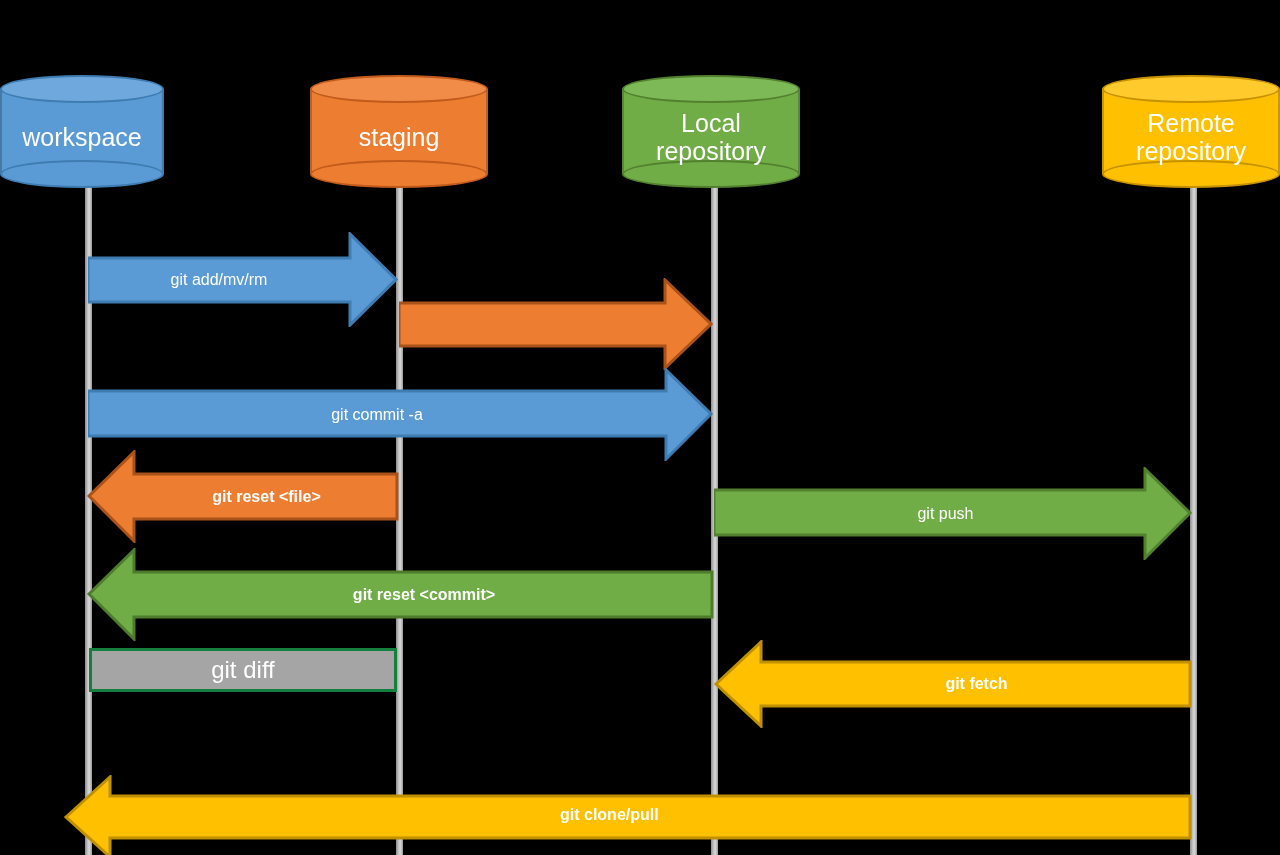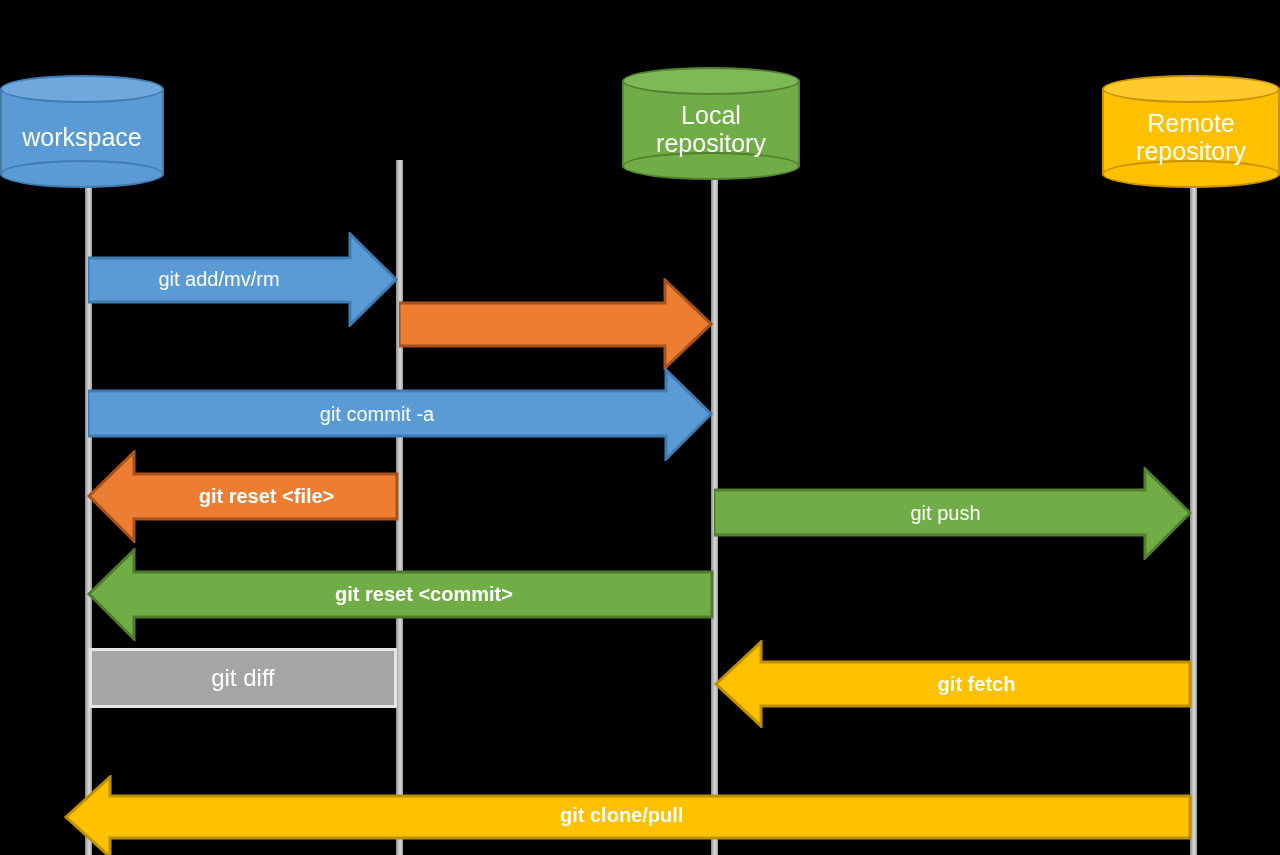--- a/index.html
+++ b/index.html
@@ -86,21 +86,21 @@
   .arrow .txt {
     position: absolute;
     left: 0;
     right: 0;
     top: 0;
     bottom: 0;
     display: flex;
     align-items: center;
     justify-content: center;
     color: #ffffff;
-    font-size: 20px;
+    font-size: 16px;
     z-index: 3;
     pointer-events: none;
   }
   .arrow.lefthead .txt { justify-content: center; font-weight: bold; }
 
   
   .bar {
     position: absolute;
     box-sizing: border-box;
     display: flex;
@@ -120,22 +120,28 @@
   <div class="lifeline" style="left:711px; top:160px; height:695px;"></div>
   <div class="lifeline" style="left:1190px; top:160px; height:695px;"></div>
 
   <div class="cyl" style="left:0px; top:75px; width:164px; height:113px;text-decoration:underline;">
     <div class="body" style="background:#5B9BD5;"></div>
     <div class="bottom" style="background:#5B9BD5; border:2px solid #3E7CB1;"></div>
     <div class="top" style="background:#6FA8DC; border:2px solid #3E7CB1;"></div>
     <div class="label">workspace</div>
   </div>
 
-
-  <div class="cyl" style="left:622px; top:67px; width:178px; height:113px;">
+  <div class="cyl" style="left:310px; top:75px; width:178px; height:113px;">
+    <div class="body" style="background:#ED7D31;"></div>
+    <div class="bottom" style="background:#ED7D31; border:2px solid #C15A1B;"></div>
+    <div class="top" style="background:#F08C47; border:2px solid #C15A1B;"></div>
+    <div class="label">staging</div>
+  </div>
+
+  <div class="cyl" style="left:622px; top:75px; width:178px; height:113px;">
     <div class="body" style="background:#70AD47;"></div>
     <div class="bottom" style="background:#70AD47; border:2px solid #53802F;"></div>
     <div class="top" style="background:#7DB956; border:2px solid #53802F;"></div>
     <div class="label">Local
 repository</div>
   </div>
 
   <div class="cyl" style="left:1102px; top:75px; width:178px; height:113px;">
     <div class="body" style="background:#FFC000;"></div>
     <div class="bottom" style="background:#FFC000; border:2px solid #C69200;"></div>
@@ -185,21 +191,21 @@
     <div class="txt" style="left:47px; width:580px;">git reset &lt;commit&gt;</div>
   </div>
 
   <div class="arrow lefthead" style="left:714px; top:640px; width:478px; height:88px;">
     <svg viewBox="0 0 478 88" preserveAspectRatio="none">
       <polygon points="2,44 47,2 47,22 476,22 476,66 47,66 47,86" fill="#FFC000" stroke="#BF9000" stroke-width="3" stroke-linejoin="miter"></polygon>
     </svg>
     <div class="txt" style="left:47px; width:431px;">git fetch</div>
   </div>
 
-  <div class="bar" style="left:89px; top:648px; width:308px; height:60px; background:#A5A5A5; border:3px solid #e5e5e5;">
+  <div class="bar" style="left:89px; top:648px; width:308px; height:44px; background:#A5A5A5; border:3px solid #15803d;">
     <span>git diff</span>
   </div>
 
 
   <div class="arrow lefthead" style="left:64px; top:775px; width:1128px; height:80px;">
     <svg viewBox="0 0 1128 80" preserveAspectRatio="none">
       <polygon points="2,42 46,2 46,21 1126,21 1126,63 46,63 46,82" fill="#FFC000" stroke="#BF9000" stroke-width="3" stroke-linejoin="miter"></polygon>
     </svg>
     <div class="txt" style="left:46px; width:1082px; justify-content:flex-start; padding-left:450px; box-sizing:border-box;">git clone/pull</div>
   </div>

